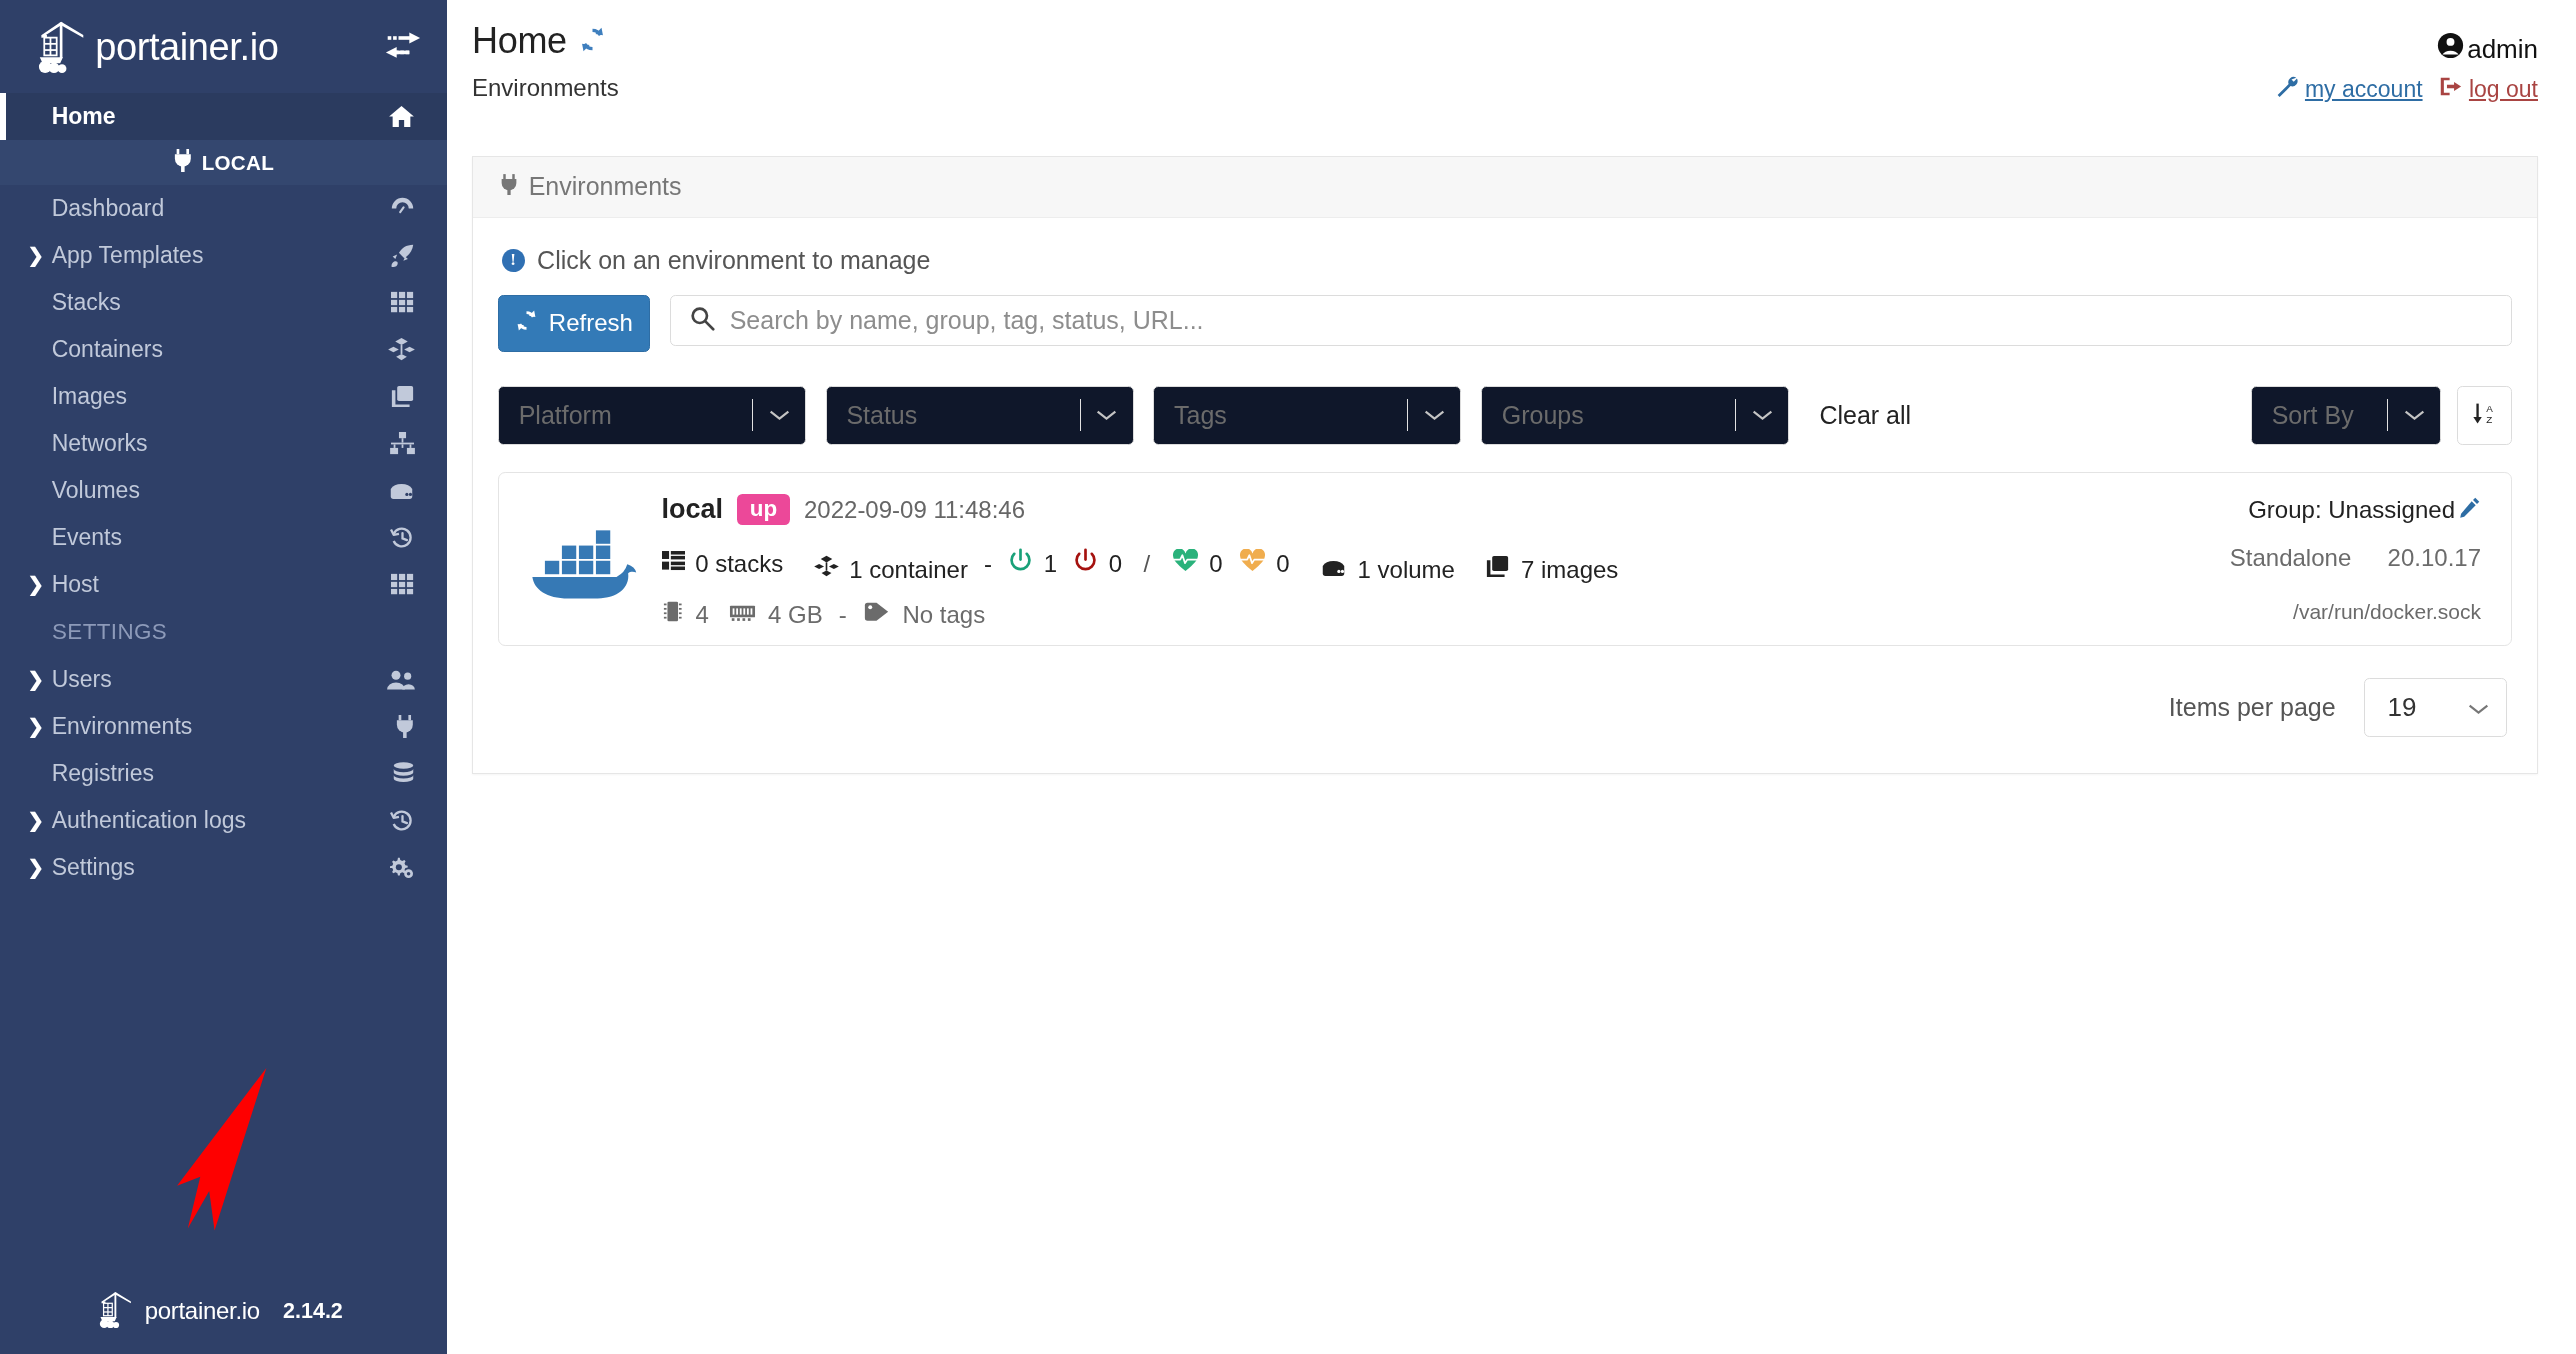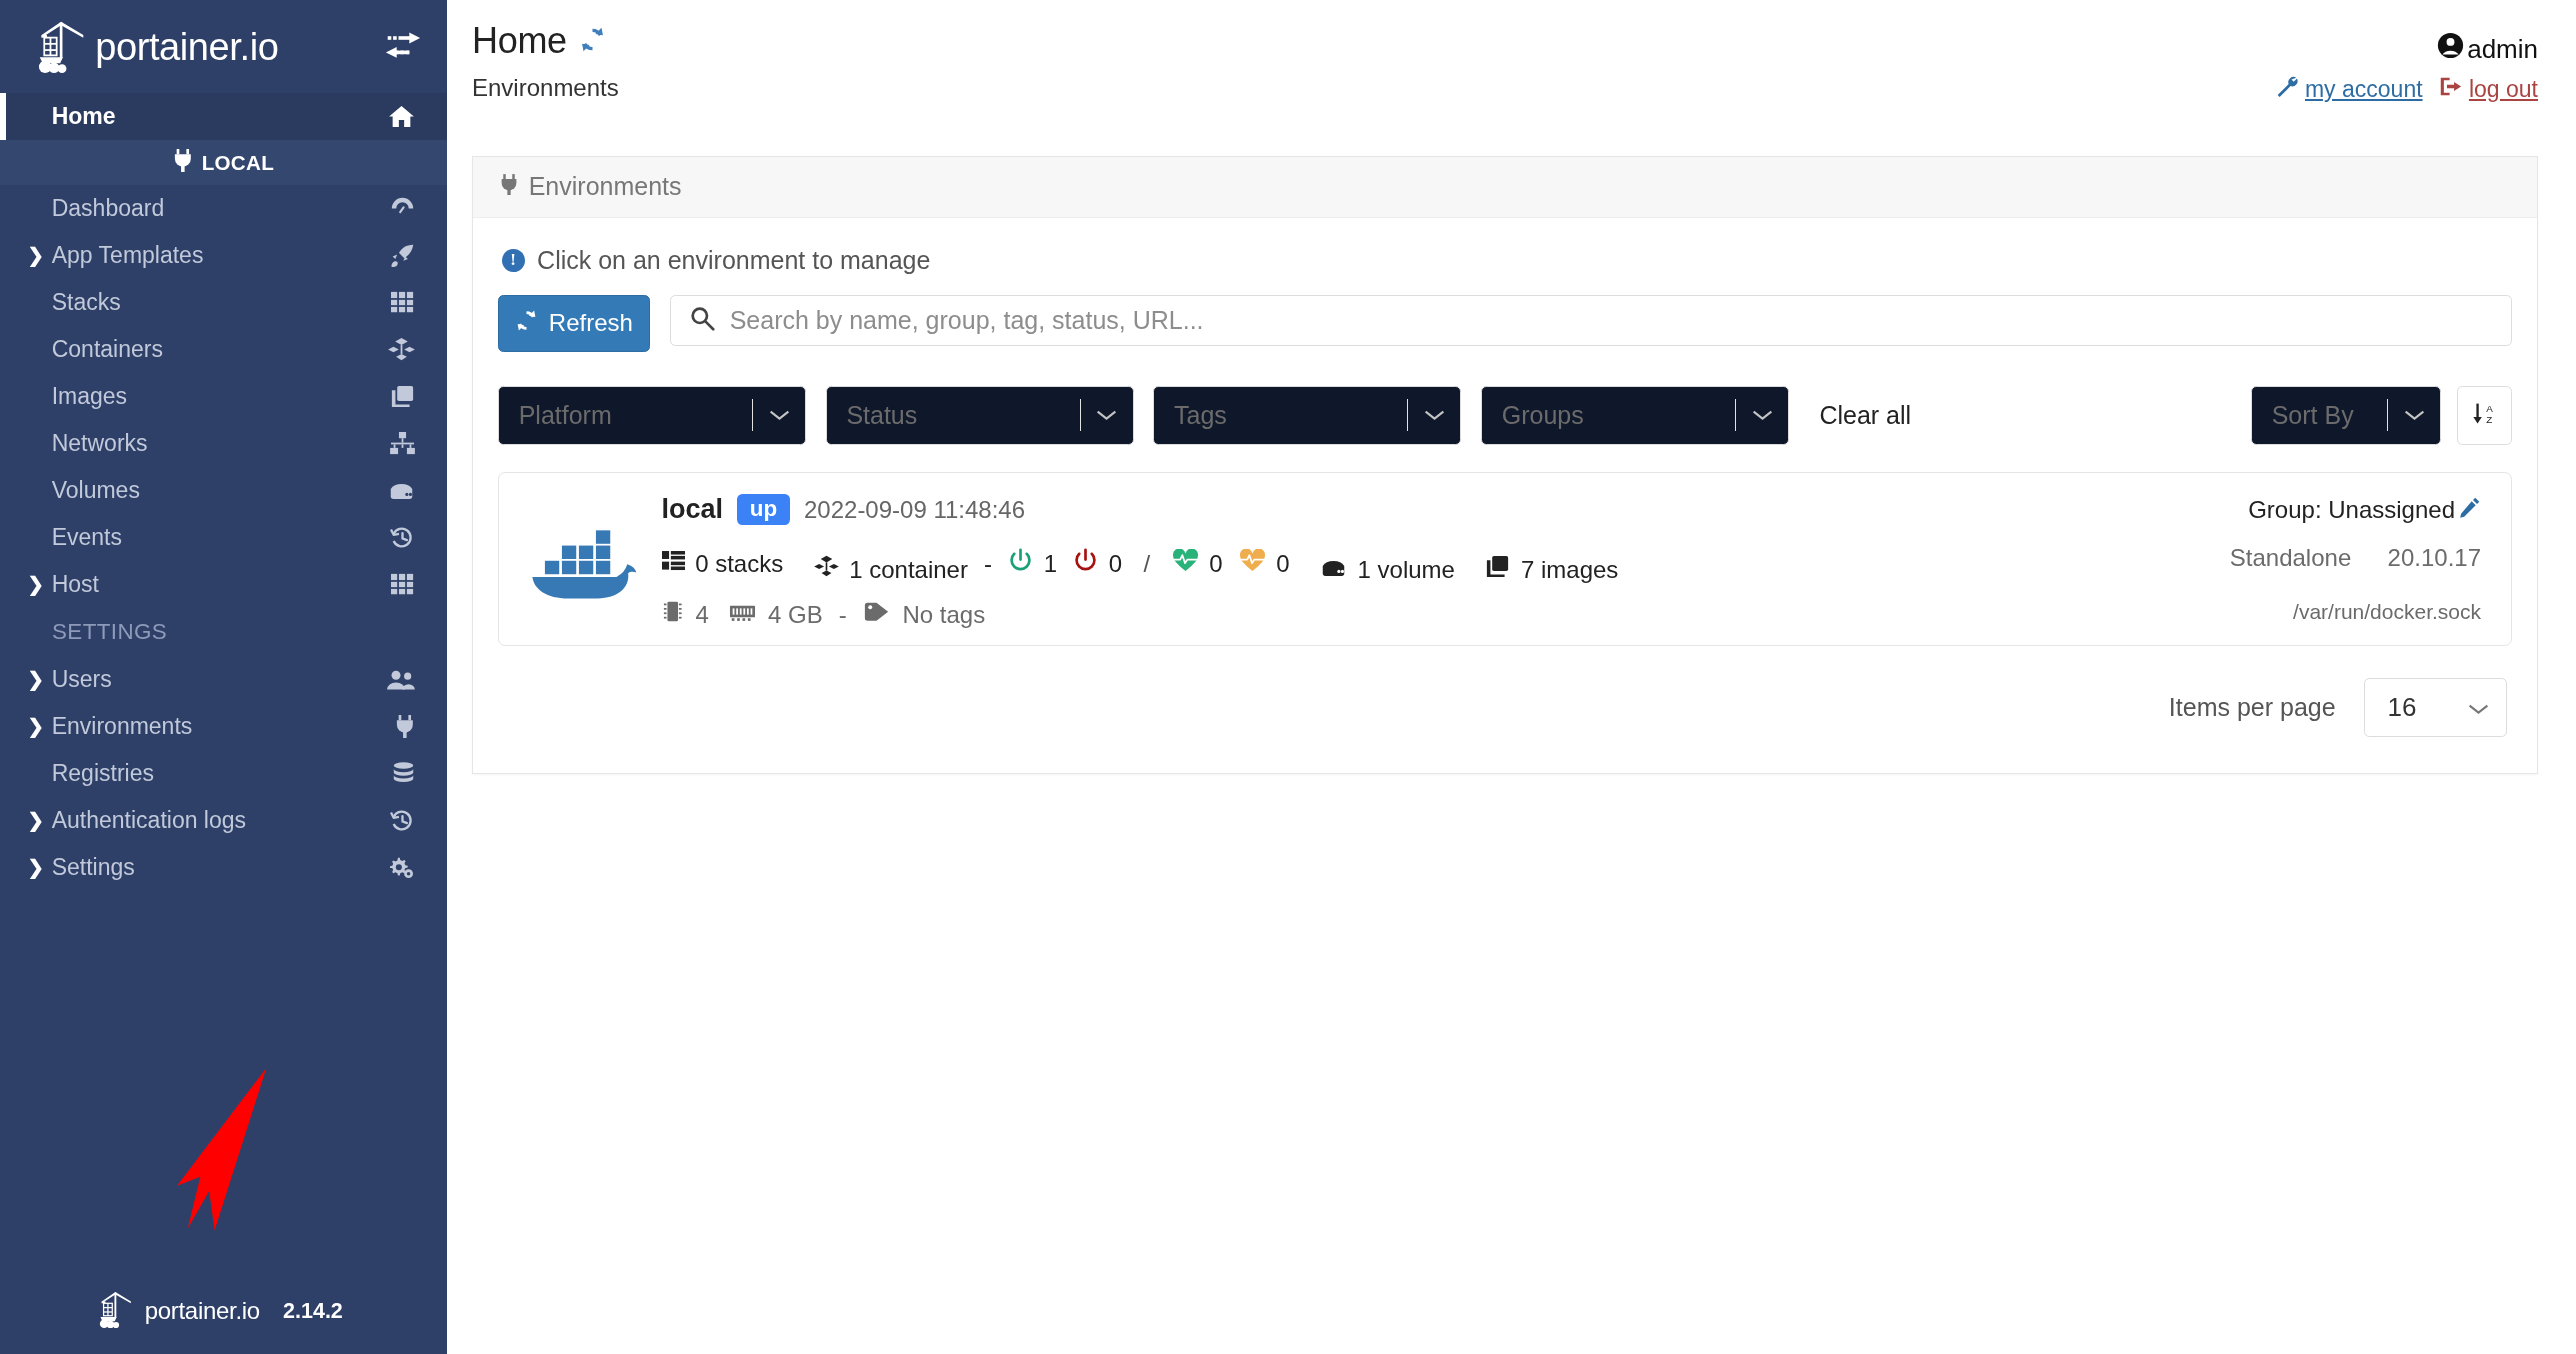--- a/index.html
+++ b/index.html
@@ -168,21 +168,21 @@
   .env-card {
     border: 0.9px solid #e4e4e4; border-radius: 7.2px;
     display:flex; align-items:stretch; padding: 16px 30px 16px 16px;
     cursor:pointer; background:#fff;
   }
   .env-logo { width: 134px; min-width:134px; display:flex; align-items:center; justify-content:center; }
   .env-mid { flex:1 1 auto; padding-left: 12.5px; padding-top: 5.4px; }
   .env-name-row { display:flex; align-items:center; gap: 14.3px; }
   .env-name { font-size: 27px; font-weight: 700; color:#222; }
   .badge-up {
-    background:#3b82f6; color:#fff; border-radius:5.4px;
+    background:#ec4899; color:#fff; border-radius:5.4px;
     padding: 3.6px 12.5px 5.4px; font-size: 22.4px; font-weight:700; line-height:1;
   }
   .env-date { font-size: 24px; color:#666; }
   .env-stats {
     display:flex; align-items:center; gap: 16px; margin-top: 18px;
     font-size: 24px; color:#222; flex-wrap: nowrap;
   }
   .stat { display:flex; align-items:center; gap: 10.7px; white-space: nowrap; }
   .stat.gap-l { margin-left: 14.3px; margin-top: 12px; }
   .dash { color:#222; }
@@ -836,21 +836,21 @@
               <span class="sp"></span>
               <span>20.10.17</span>
             </div>
             <div class="env-url">/var/run/docker.sock</div>
           </div>
         </div>
 
         <div class="panel-foot">
           <span class="ipp-label">Items per page</span>
           <div class="ipp-select">
-            <span>16</span>
+            <span>19</span>
             <span class="arw2">
               <svg width="23" height="14.3" viewBox="0 0 26 16" fill="none" stroke="currentColor" stroke-width="2.4">
                   <path d="M3 4 L13 12 L23 4"></path>
                 </svg>
             </span>
           </div>
         </div>
 
       </div>
     </div>

